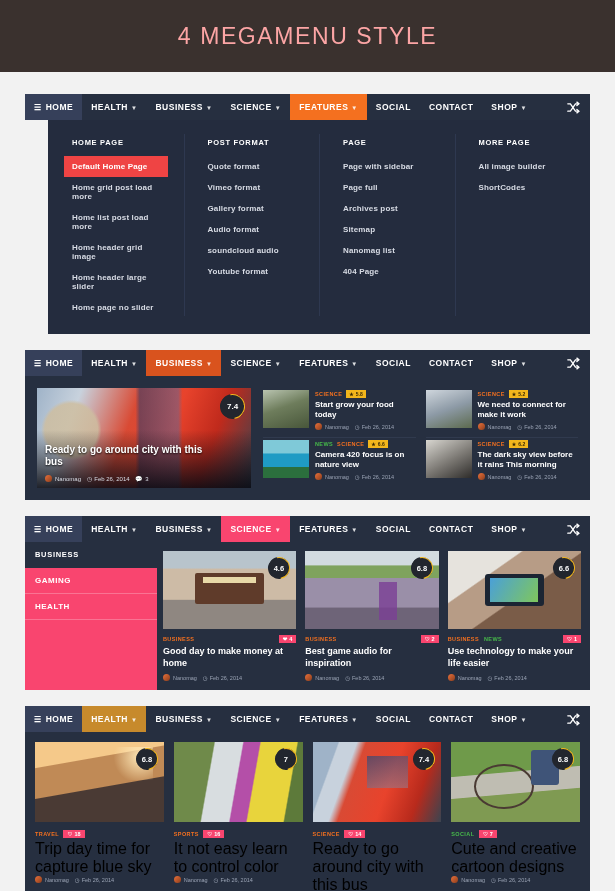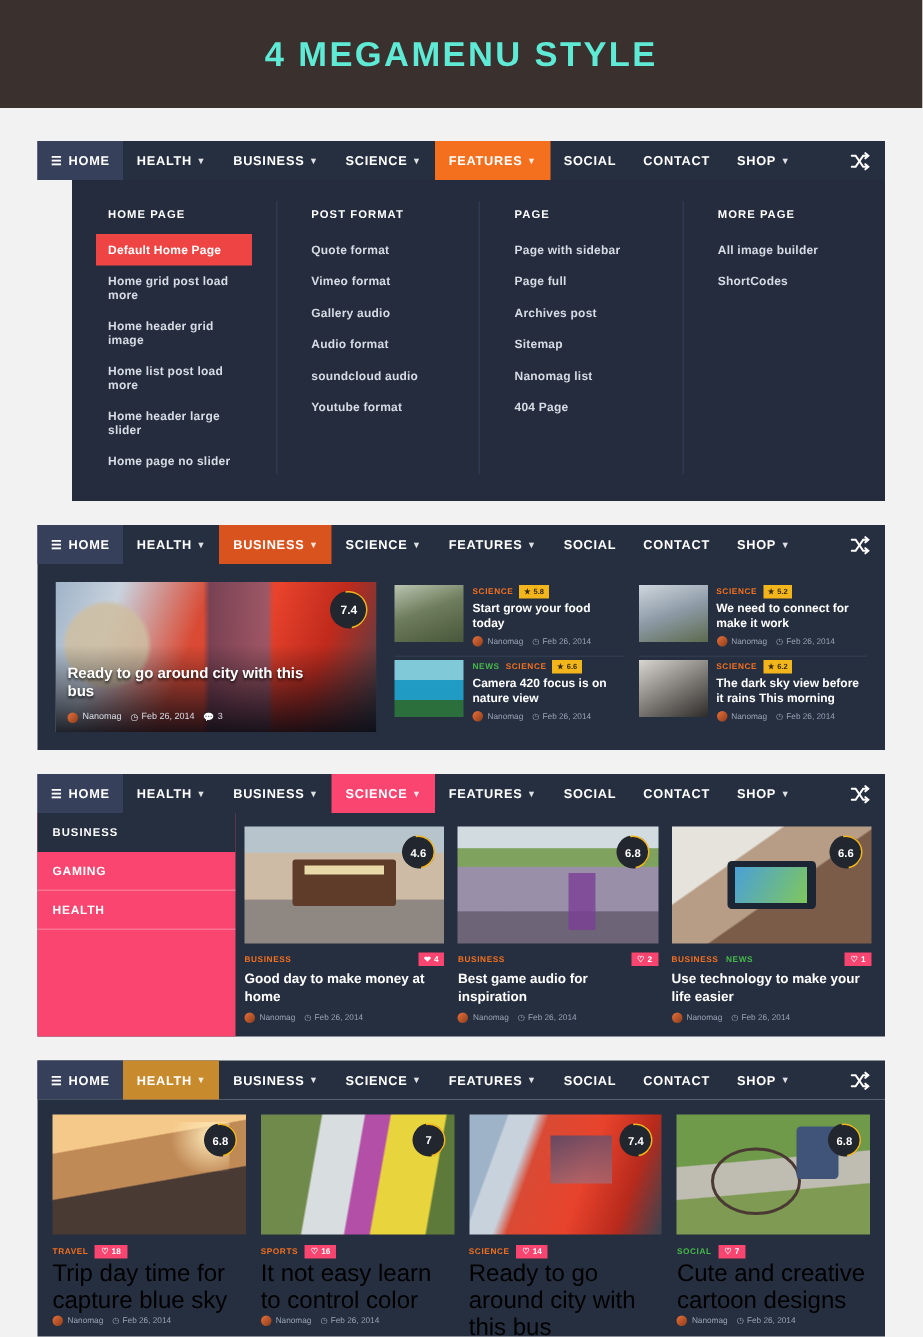--- a/index.html
+++ b/index.html
@@ -8,21 +8,21 @@
     background:#f2f2f2;
     font-family:"Liberation Sans", sans-serif;
     overflow:hidden;
   }
   
   .banner {
     height:72px; background:#3a312e;
     display:flex; align-items:center; justify-content:center;
   }
   .banner h1 {
-    color:#5eead4; font-size:23px; font-weight:bold;
+    color:#fca5a5; font-size:23px; font-weight:normal;
     letter-spacing:1.6px;
   }
 
   
   .section { margin:0 25px 16px 25px; }
   .block-1 { margin-top:22px; }
 
   
   .navbar {
     background:#262f40; height:26px;
@@ -215,30 +215,30 @@
           <path d="M12.2 10.4L14.6 12.5 12.2 14.6"></path>
       </svg>
     </div>
   </div>
 
   <div class="megamenu">
     <div class="mm-col">
       <div class="mm-title">HOME PAGE</div>
       <div class="mm-link active">Default Home Page</div>
       <div class="mm-link">Home grid post load more</div>
+      <div class="mm-link">Home list post load more</div>
       <div class="mm-link">Home header grid image</div>
-      <div class="mm-link">Home list post load more</div>
       <div class="mm-link">Home header large slider</div>
       <div class="mm-link">Home page no slider</div>
     </div>
     <div class="mm-col">
       <div class="mm-title">POST FORMAT</div>
       <div class="mm-link">Quote format</div>
       <div class="mm-link">Vimeo format</div>
-      <div class="mm-link">Gallery audio</div>
+      <div class="mm-link">Gallery format</div>
       <div class="mm-link">Audio format</div>
       <div class="mm-link">soundcloud audio</div>
       <div class="mm-link">Youtube format</div>
     </div>
     <div class="mm-col">
       <div class="mm-title">PAGE</div>
       <div class="mm-link">Page with sidebar</div>
       <div class="mm-link">Page full</div>
       <div class="mm-link">Archives post</div>
       <div class="mm-link">Sitemap</div>

